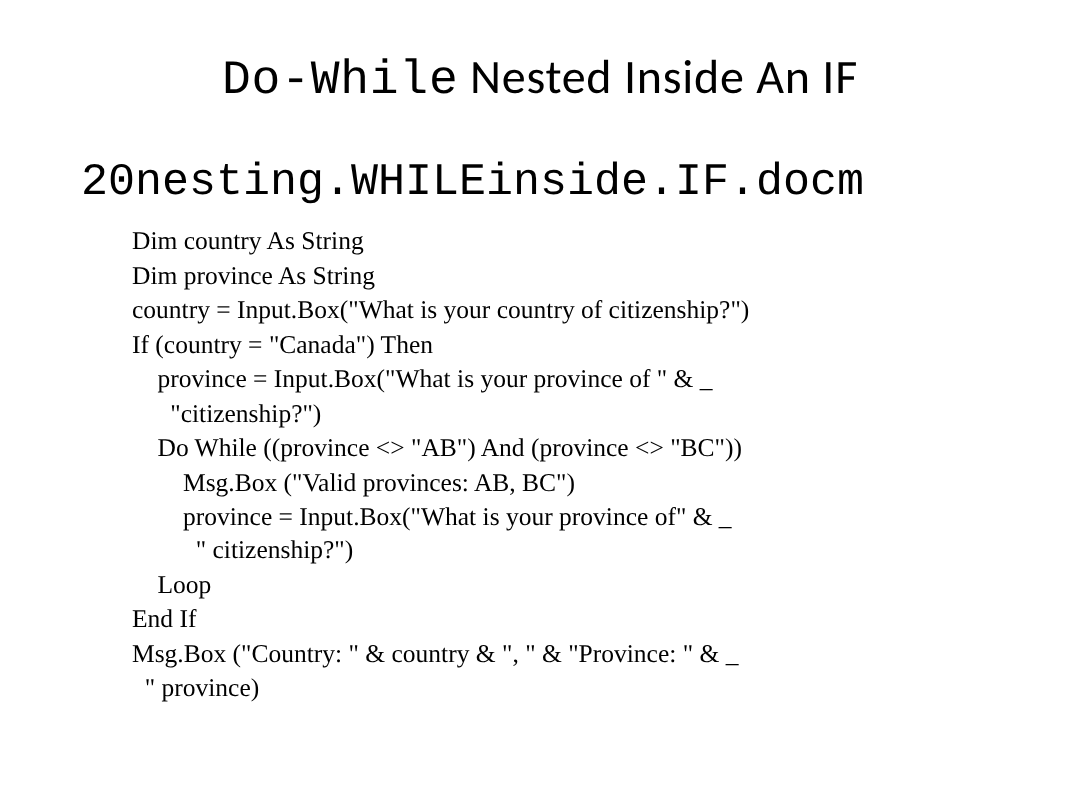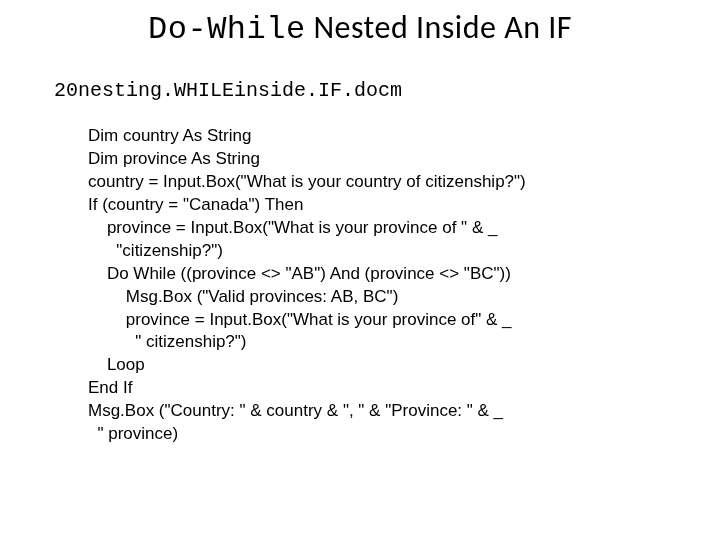--- a/index.html
+++ b/index.html
@@ -8,21 +8,21 @@
     width: 720px;
     height: 540px;
     background: #fff;
     font-family: Calibri, "Segoe UI", Arial, sans-serif;
     color: #000;
   }
   .slide {
     box-sizing: border-box;
     width: 720px;
     height: 540px;
-    padding: 8px 32px 0 32px;
+    padding: 32px 32px 0 32px;
   }
   .title {
     text-align: center;
     font-size: 32px;
     font-weight: 400;
     margin: 0 0 28px 0;
     letter-spacing: 0.5px;
   }
   .title .mono {
     font-family: Consolas, "Courier New", monospace;
@@ -34,30 +34,30 @@
     padding-left: 22px;
     position: relative;
   }
   .bullet::before {
     content: "•";
     position: absolute;
     left: 2px;
     top: 0;
   }
   .filename {
-    font-size: 20px;
+    font-size: 30px;
     line-height: 1.3;
     padding-left: 22px;
-    margin-bottom: 21px;
+    margin-bottom: 8px;
   }
   .filename .mono {
     font-family: Consolas, "Courier New", monospace;
   }
   pre.code {
-    font-family: Liberation Sans, sans-serif;
+    font-family: Liberation Serif, serif;
     font-size: 17px;
     line-height: 1.35;
     margin: 0 0 0 56px;
     white-space: pre;
   }
 </style>
 </head>
 <body>
 
 <div class="slide">

